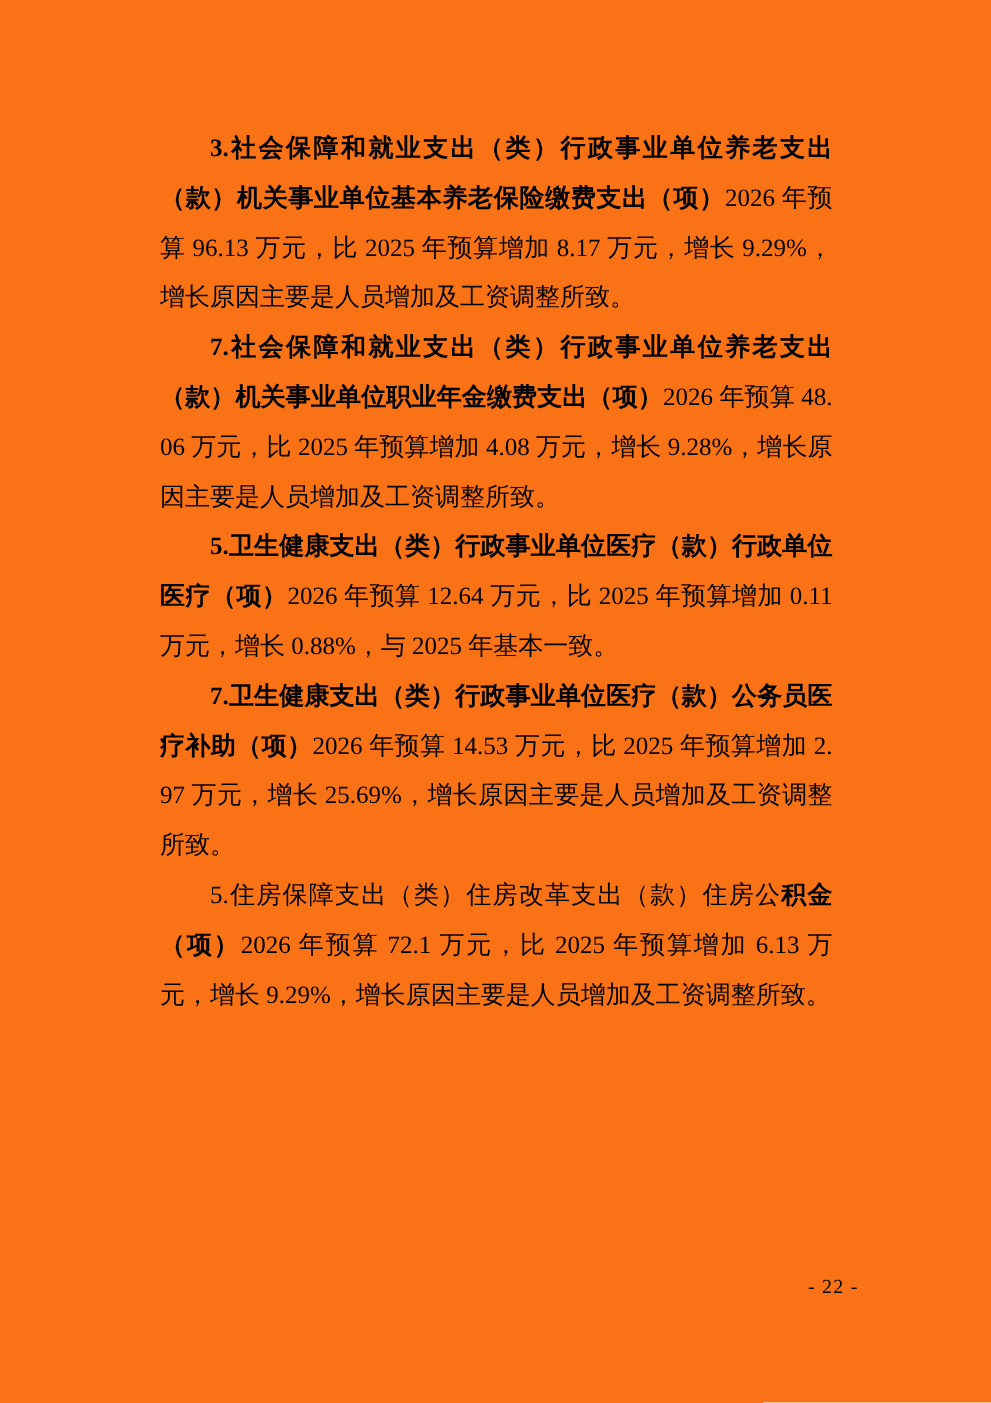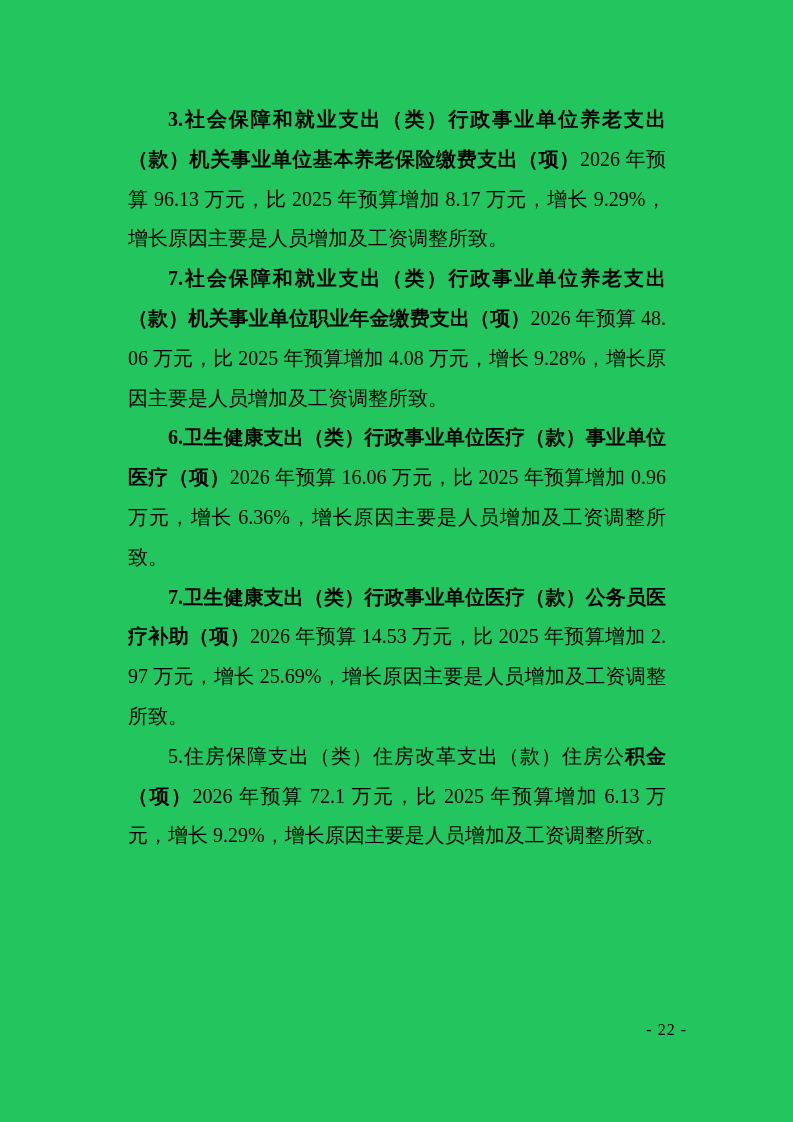--- a/index.html
+++ b/index.html
@@ -13,21 +13,21 @@
     position: relative;
     font-family: "Liberation Serif", "DejaVu Serif", serif;
     color: #000000;
   }
   .page {
     position: absolute;
     left: 0;
     top: 0;
     width: 793px;
     height: 1122px;
-    background: #22c55e;
+    background: #f97316;
     overflow: hidden;
   }
   .content {
     position: absolute;
     left: 128px;
     top: 100px;
     width: 538px;
   }
   p.para {
     margin: 0;
@@ -53,22 +53,22 @@
 </head>
 <body>
 
 <div class="page">
   <div class="content">
 
     <p class="para"><span class="b">3.社会保障和就业支出（类）行政事业单位养老支出（款）机关事业单位基本养老保险缴费支出（项）</span><span>2026 年预算 96.13 万元，比 2025 年预算增加 8.17 万元，增长 9.29%，增长原因主要是人员增加及工资调整所致。</span></p>
 
     <p class="para"><span class="b">7.社会保障和就业支出（类）行政事业单位养老支出（款）机关事业单位职业年金缴费支出（项）</span><span>2026 年预算 48.06 万元，比 2025 年预算增加 4.08 万元，增长 9.28%，增长原因主要是人员增加及工资调整所致。</span></p>
 
+    <p class="para"><span class="b">5.卫生健康支出（类）行政事业单位医疗（款）行政单位医疗（项）</span><span>2026 年预算 12.64 万元，比 2025 年预算增加 0.11 万元，增长 0.88%，与 2025 年基本一致。</span></p>
 
-    <p class="para"><span class="b">6.卫生健康支出（类）行政事业单位医疗（款）事业单位医疗（项）</span><span>2026 年预算 16.06 万元，比 2025 年预算增加 0.96 万元，增长 6.36%，增长原因主要是人员增加及工资调整所致。</span></p>
 
     <p class="para"><span class="b">7.卫生健康支出（类）行政事业单位医疗（款）公务员医疗补助（项）</span><span>2026 年预算 14.53 万元，比 2025 年预算增加 2.97 万元，增长 25.69%，增长原因主要是人员增加及工资调整所致。</span></p>
 
     <p class="para"><span>5.住房保障支出（类）住房改革支出（款）住房公</span><span class="b">积金（项）</span><span>2026 年预算 72.1 万元，比 2025 年预算增加 6.13 万元，增长 9.29%，增长原因主要是人员增加及工资调整所致。</span></p>
 
   </div>
 
   <div class="page-number">- 22 -</div>
 </div>
 

